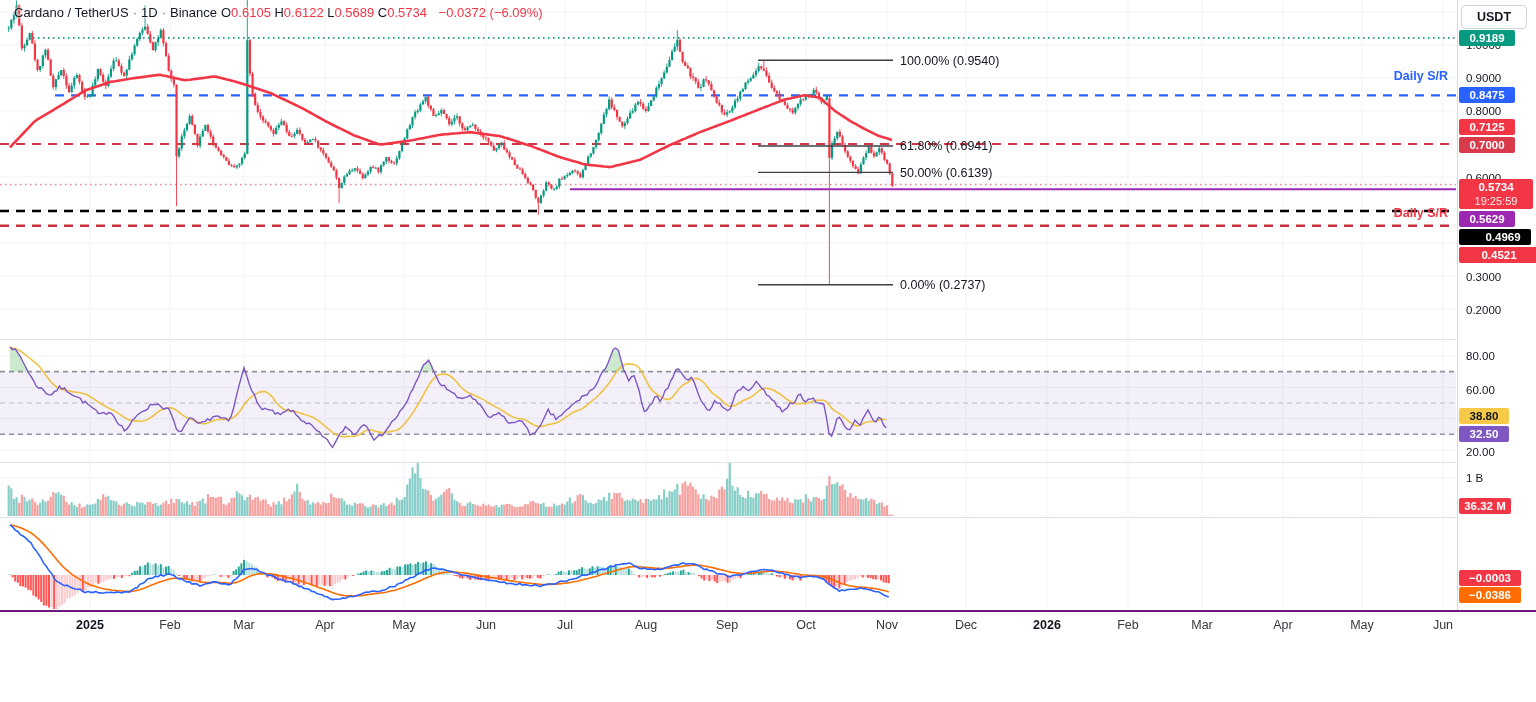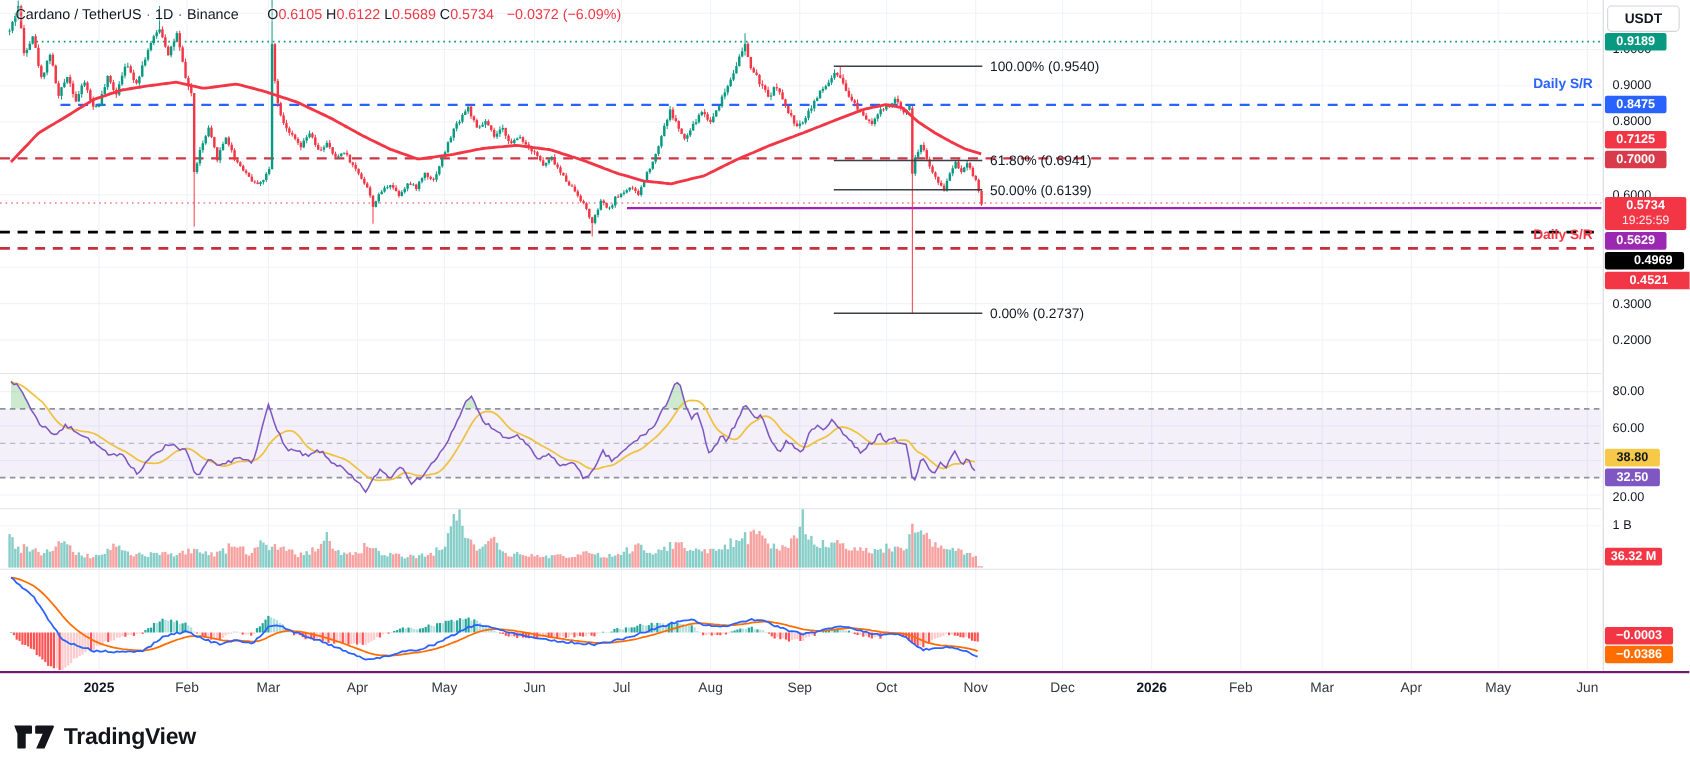--- a/index.html
+++ b/index.html
@@ -3,21 +3,21 @@
 <meta charset="utf-8">
 <style>
   html,body{margin:0;padding:0;background:#fff;width:1536px;height:702px;overflow:hidden;
     font-family:"Liberation Sans","DejaVu Sans",sans-serif;-webkit-font-smoothing:antialiased;}
   #app{position:relative;width:1536px;height:702px;background:#fff;}
   #chart-wrap{position:absolute;left:0;top:0;width:1456px;height:610px;}
   #chart-svg{position:absolute;left:0;top:0;}
   #legend{position:absolute;left:14px;top:5px;font-size:13px;color:#131722;white-space:nowrap;
     text-shadow:0 0 3px #fff,0 0 3px #fff;z-index:5;cursor:pointer;}
   #legend .sep{color:#6a6d78;margin:0 4px;}
-  #legend .ohlc{margin-left:26px;}
+  #legend .ohlc{margin-left:4px;}
   #legend .k{color:#131722;}
   #legend .v{color:#f23645;}
   #legend .chg{color:#f23645;margin-left:8px;}
   #usdt-btn{position:absolute;left:1461px;top:5px;width:64px;height:22px;border:1px solid #d1d4dc;
     border-radius:4px;background:#fff;font-size:12.5px;font-weight:bold;color:#131722;
     display:flex;align-items:center;justify-content:center;z-index:6;cursor:pointer;}
   #price-axis{position:absolute;left:1457px;top:0;width:79px;height:610px;border-left:1px solid #d6d9e0;
     background:#fff;overflow:hidden;cursor:ns-resize;}
   .tick{position:absolute;left:8px;font-size:11.5px;color:#131722;transform:translateY(-50%);}
   .badge{position:absolute;left:1px;border-radius:2px;font-size:11.5px;font-weight:bold;
@@ -1563,22 +1563,13 @@
       <div class="tlabel" style="left: 887px;">Nov</div>
       <div class="tlabel" style="left: 966px;">Dec</div>
       <div class="tlabel year" style="left: 1047px;">2026</div>
       <div class="tlabel" style="left: 1128px;">Feb</div>
       <div class="tlabel" style="left: 1202px;">Mar</div>
       <div class="tlabel" style="left: 1283px;">Apr</div>
       <div class="tlabel" style="left: 1362px;">May</div>
       <div class="tlabel" style="left: 1443px;">Jun</div>
     </div>
 
-  <div id="footer">
-    <div id="brand">
-      <svg width="38" height="26" viewBox="0 0 40 26">
-        <path d="M1 2 h16 a1 1 0 0 1 1 1 v6 a1 1 0 0 1 -1 1 h-5 v13 a1 1 0 0 1 -1 1 h-6 a1 1 0 0 1 -1 -1 v-13" fill="#14151a"></path>
-        <path d="M22 2 h16 a1 1 0 0 1 .9 1.4 L30 24 h-8 l6.2 -14 h-6.2 a1 1 0 0 1 -1 -1 v-6" fill="#14151a"></path>
-      </svg>
-      <span id="brand-text">TradingView</span>
-    </div>
-  </div>
 </div>
 
 </body></html>

